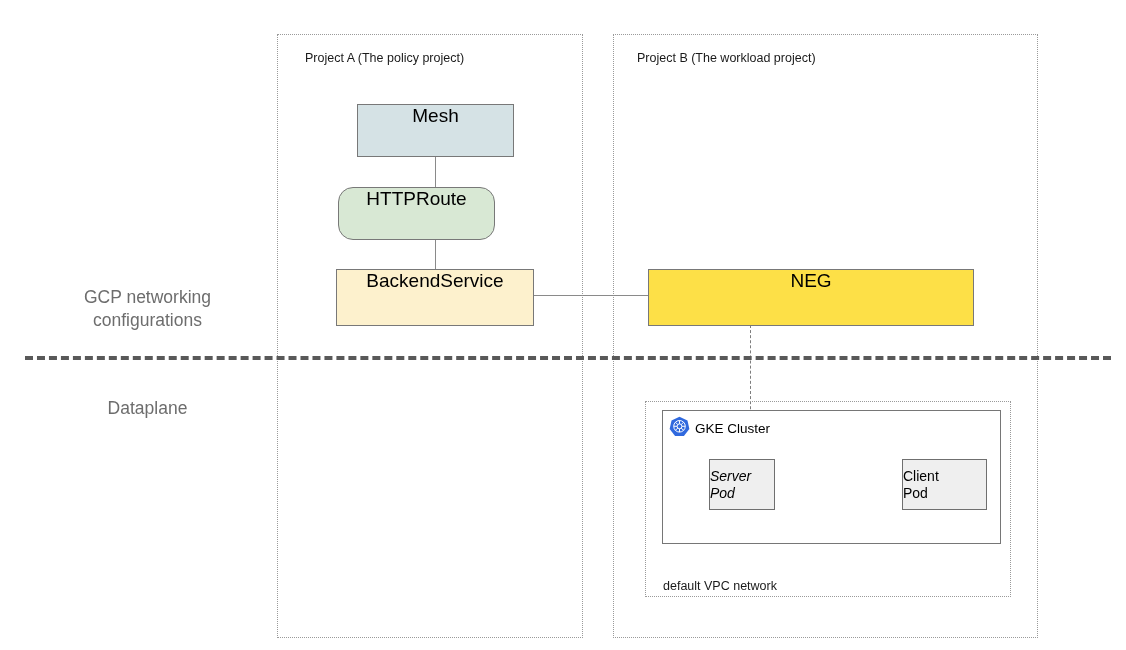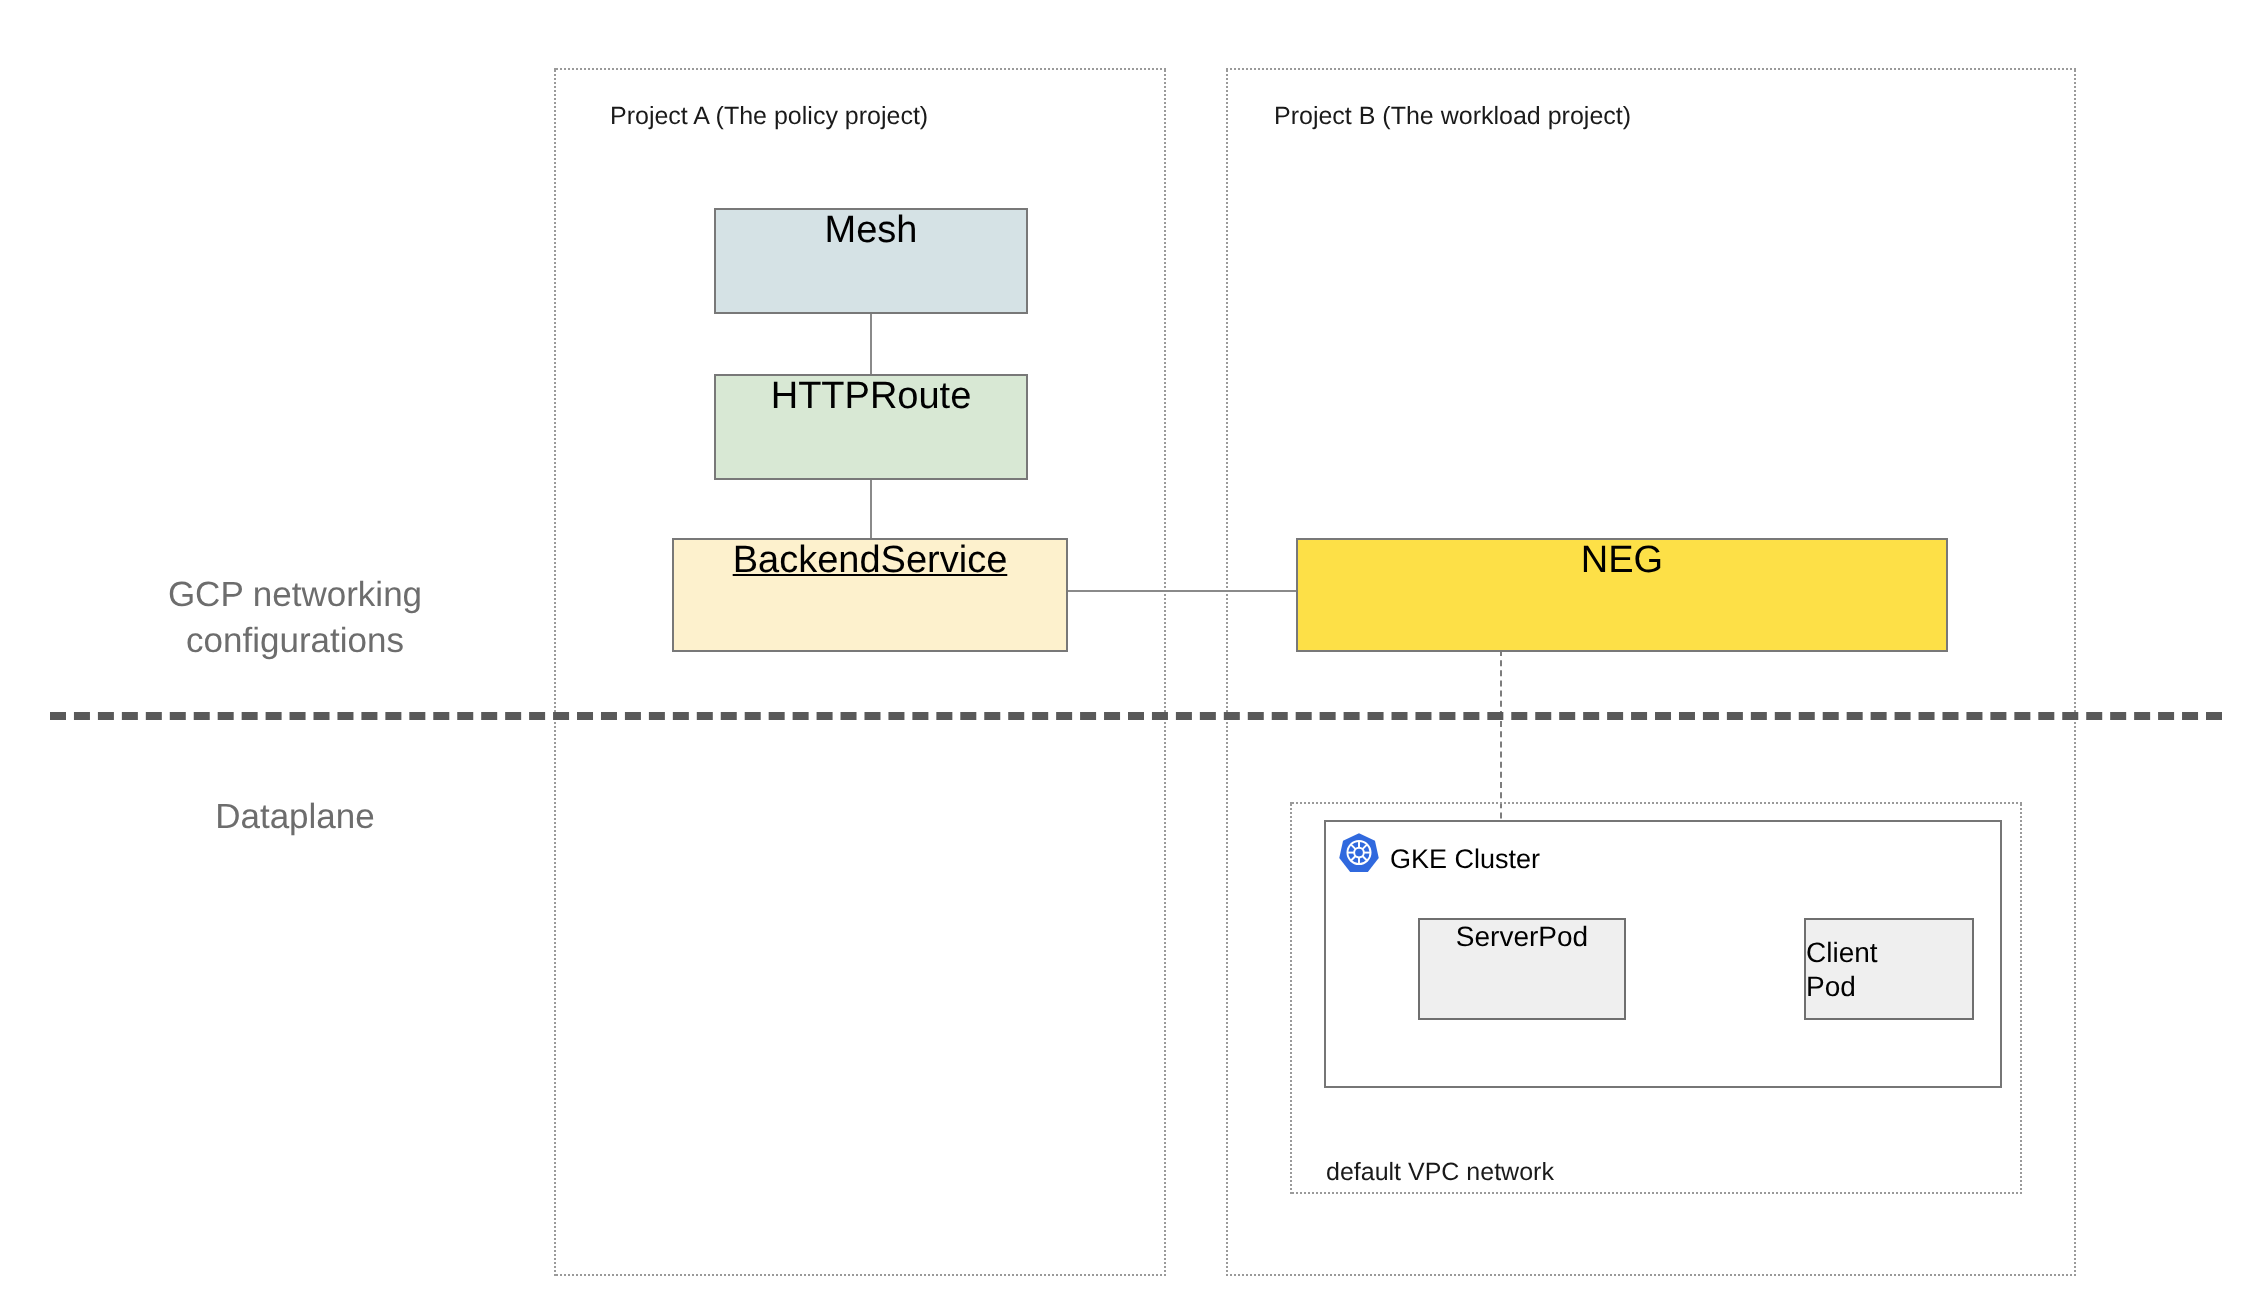--- a/index.html
+++ b/index.html
@@ -41,21 +41,21 @@
     border: 1.6px solid #787878;
     display: flex;
     align-items: flex-start;
     justify-content: center;
     text-align: center;
     color: #000000;
     line-height: 1.18;
   }
   .node-mesh       { background: #d5e2e5; font-size: 19px; }
   .node-httproute  { background: #d8e8d4; font-size: 19px; }
-  .node-backend    { background: #fdf1cd; font-size: 19px; text-decoration: underline; }
+  .node-backend    { background: #fdf1cd; font-size: 19px; }
   .node-neg        { background: #fde047; font-size: 19px; }
   .node-pod        { background: #efefef; font-size: 14px; border-width: 1.5px; border-color: #6f6f6f; }
 
   
   .conn-v {
     position: absolute;
     width: 0;
     border-left: 1.6px solid #8a8a8a;
   }
   .conn-h {
@@ -128,21 +128,21 @@
 
   <div class="conn-v" style="left:435px; top:140px; height:32px;"></div>
   <div class="conn-v" style="left:435px; top:223px; height:31px;"></div>
   <div class="conn-h" style="left:533px; top:279px; width:116px;"></div>
   <div class="conn-dashed-v" style="left:750px; top:309px; height:135px;"></div>
 
   <div class="node node-mesh" style="left:357px; top:88px; width:157px; height:53px;">
     <span>Mesh</span>
   </div>
 
-  <div class="node node-httproute" style="left:357px; top:171px; width:157px; height:53px;">
+  <div class="node node-httproute" style="left:338px; top:171px; width:157px; height:53px;border-radius:15px;">
     <span>HTTPRoute</span>
   </div>
 
   <div class="node node-backend" style="left:336px; top:253px; width:198px; height:57px;">
     <span>BackendService</span>
   </div>
 
   <div class="node node-neg" style="left:648px; top:253px; width:326px; height:57px;">
     <span>NEG</span>
   </div>
@@ -177,21 +177,21 @@
           <line x1="30.5" y1="29.5" x2="41.8" y2="40.8"></line>
           <line x1="58.2" y1="57.2" x2="69.5" y2="68.5"></line>
           <line x1="69.5" y1="29.5" x2="58.2" y2="40.8"></line>
           <line x1="41.8" y1="57.2" x2="30.5" y2="68.5"></line>
         </g>
       </svg>
     </span>
     <span class="cluster-title">GKE Cluster</span>
   </div>
 
-  <div class="node node-pod" style="left:709px; top:443px; width:104px; height:51px; flex-direction:row;">
+  <div class="node node-pod" style="left:709px; top:443px; width:66px; height:51px; flex-direction:column;font-style:italic;">
     <span>Server</span>
     <span>Pod</span>
   </div>
 
   <div class="node node-pod" style="left:902px; top:443px; width:85px; height:51px; flex-direction:column;">
     <span>Client</span>
     <span>Pod</span>
   </div>
 
 </div>

